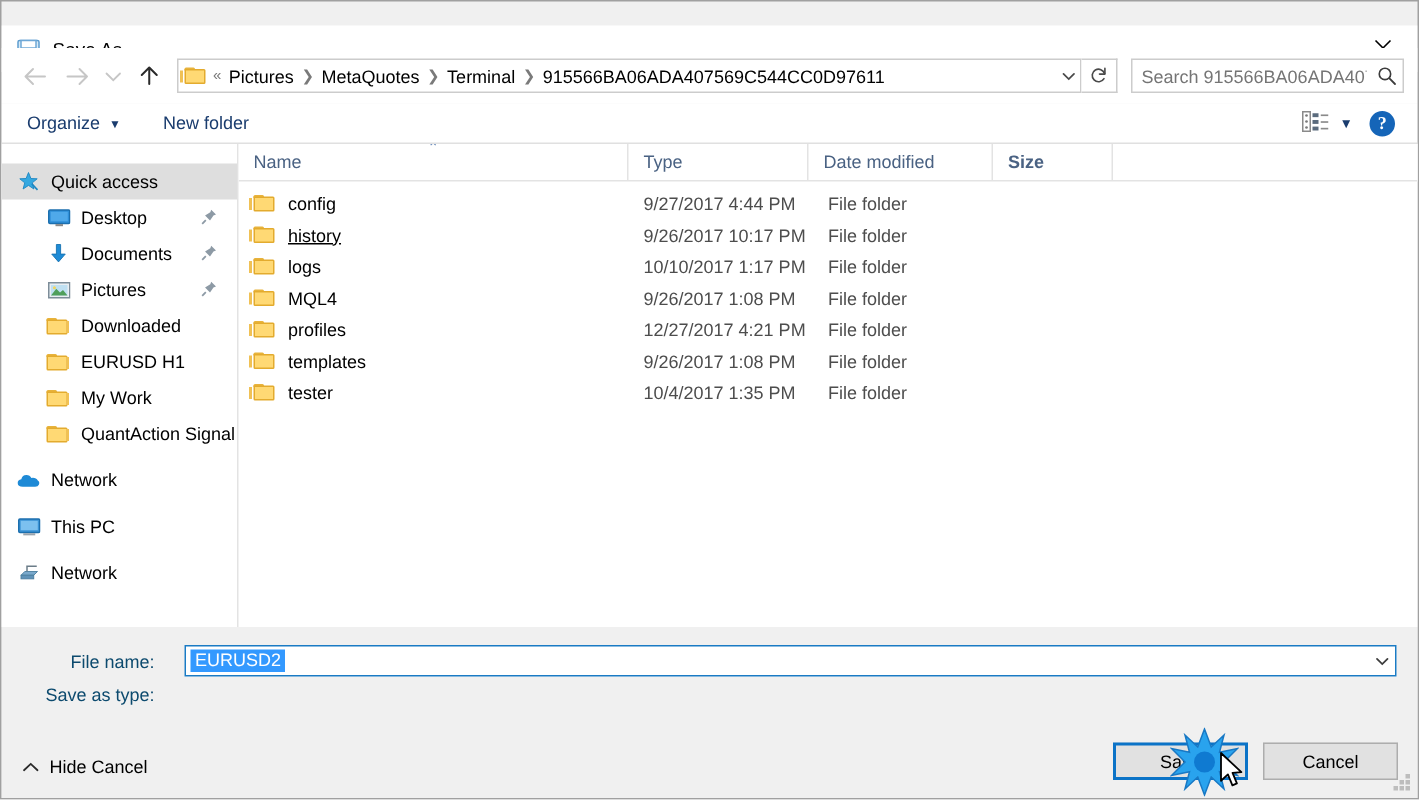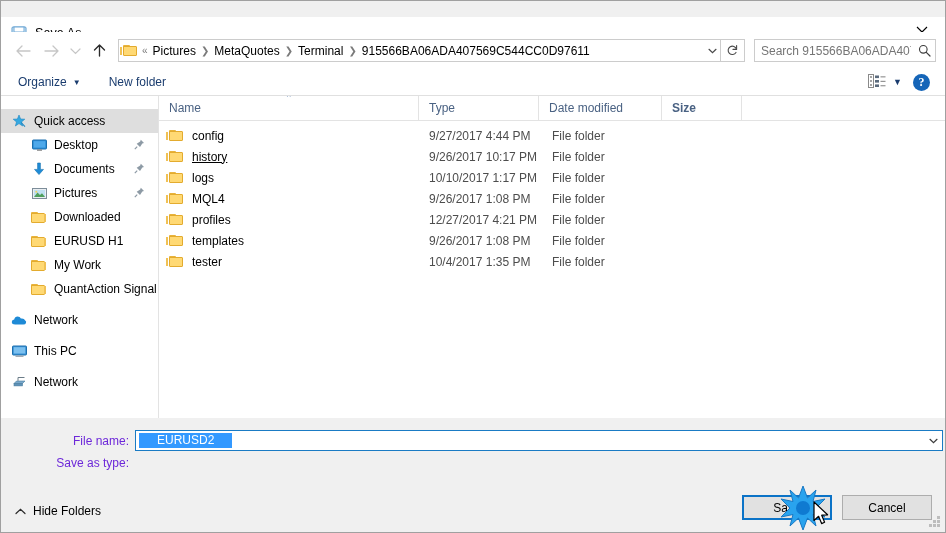--- a/index.html
+++ b/index.html
@@ -236,37 +236,36 @@
     position: absolute; left: 0; top: 417px;
     width: 946px; height: 116px;
     background: #f0f0f0;
   }
   .frm-row {
     position: absolute; left: 0;
     display: flex; align-items: center;
   }
   .frm-label {
     width: 122px; text-align: right;
-    font-size: 12px; color: #6d28d9;
-    padding-right: 6px;
-    box-sizing: border-box;
-    margin-left: 12px;
+    font-size: 12px; color: #0c4a6e;
+    padding-right: 20px;
+    box-sizing: border-box;
   }
   .fname-input {
     width: 808px; height: 21px;
     border: 1px solid #1a7bc4;
     background: #fff;
     box-sizing: border-box;
     display: flex; align-items: center;
     position: relative;
   }
   .fname-val {
     font-size: 12px;
     background: #3399ff; color: #ffffff;
-    padding: 0 18px; margin-left: 3px;
+    padding: 0 3px; margin-left: 3px;
     line-height: 15px;
   }
   .dd-arrow {
     position: absolute; right: 0; top: 0;
     width: 17px; height: 19px;
     display: flex; align-items: center; justify-content: center;
     cursor: pointer;
   }
   .ftype-input {
     width: 808px; height: 21px;
@@ -665,21 +664,21 @@
       <div class="frm-label">Save as type:</div>
     </div>
   </div>
 
   <div class="hide-folders">
     <span>
       <svg width="11" height="7" viewBox="0 0 11 7">
           <path d="M1 5.5 L5.5 1.3 L10 5.5" stroke="#2b2b2b" stroke-width="1.2" fill="none" stroke-linecap="round"></path>
         </svg>
     </span>
-    <span>Hide Folders</span>
+    <span>Hide Cancel</span>
   </div>
 
   <div class="btn btn-save">
     <span>Save</span>
   </div>
   <div class="btn btn-cancel">
     <span>Cancel</span>
   </div>
 
   <div class="burst">

